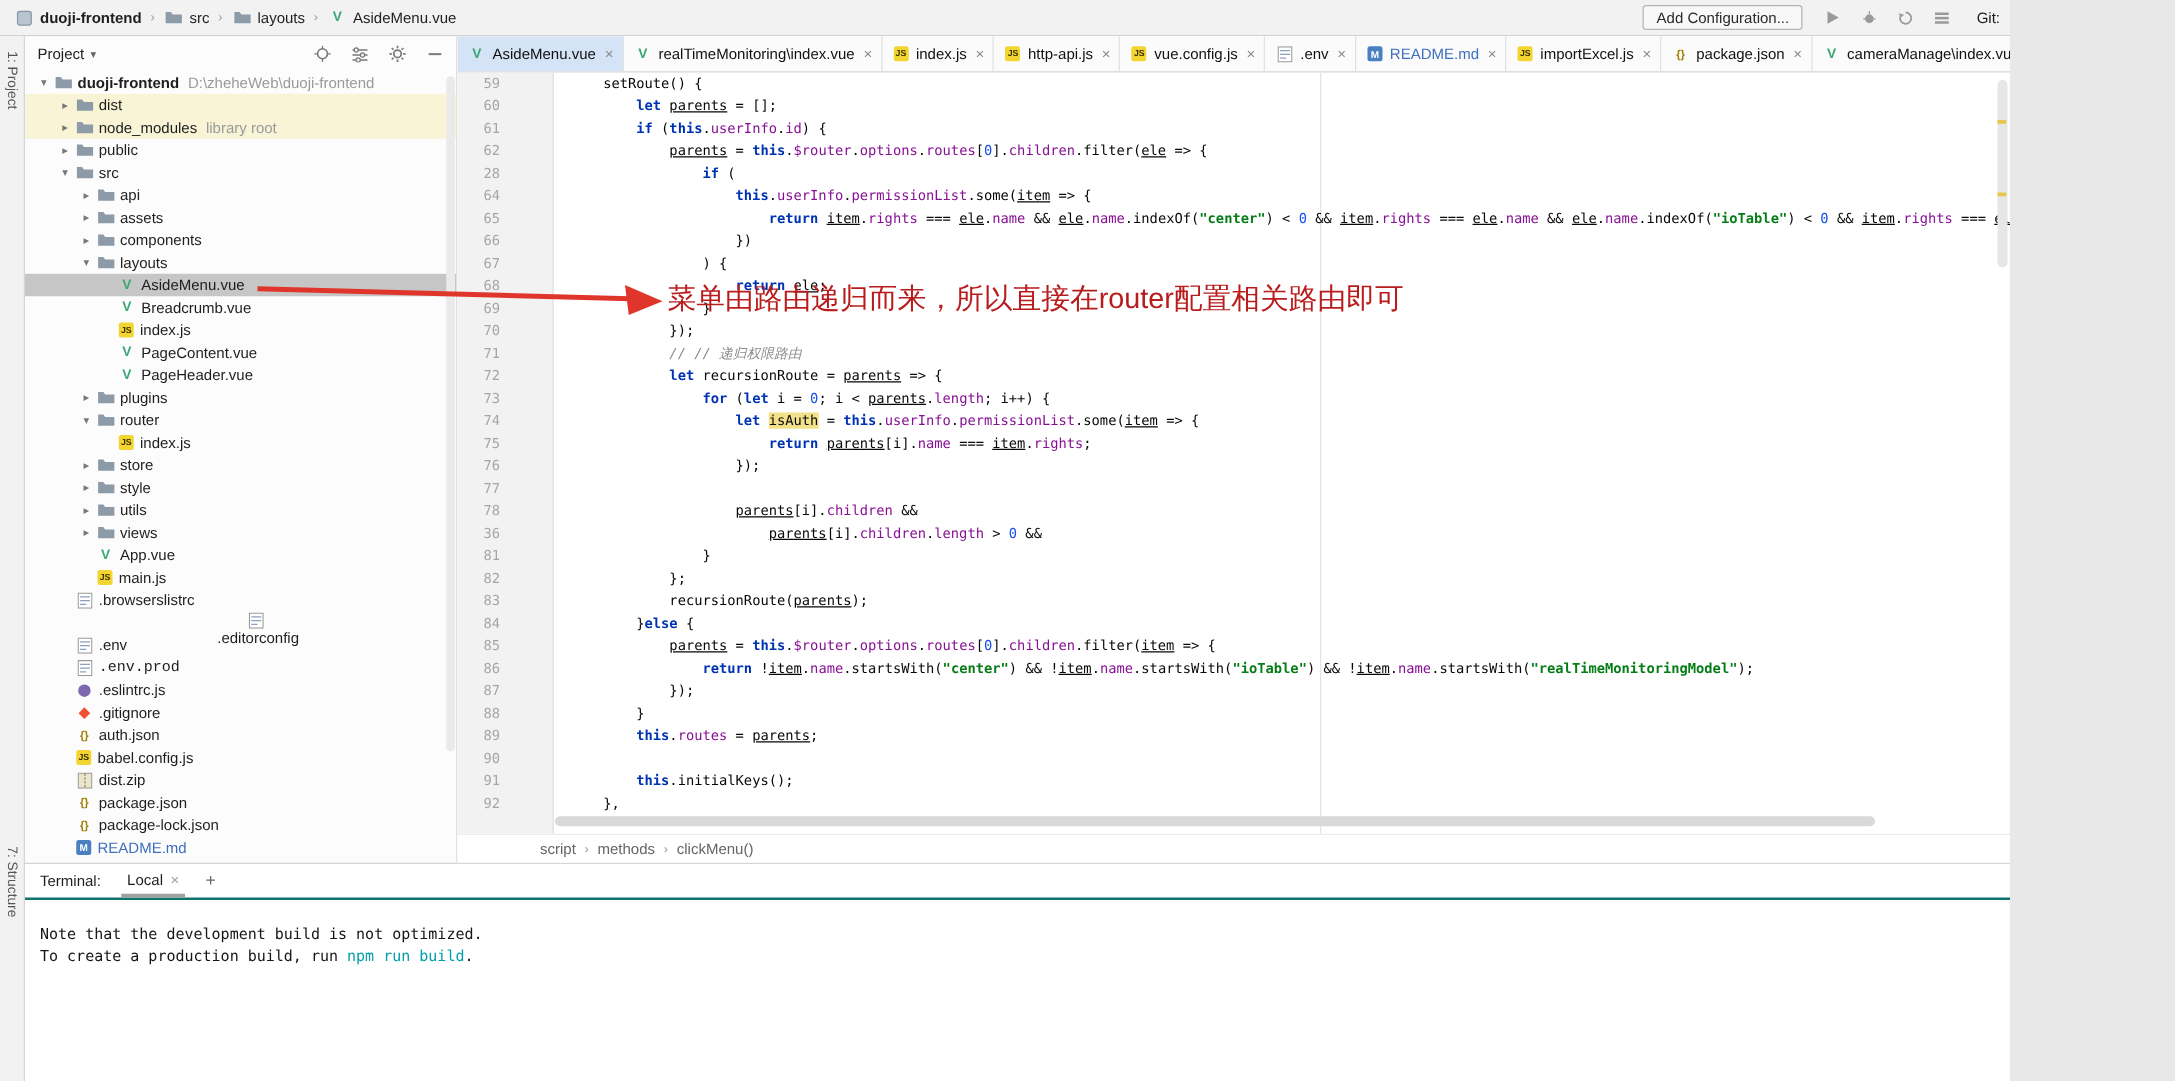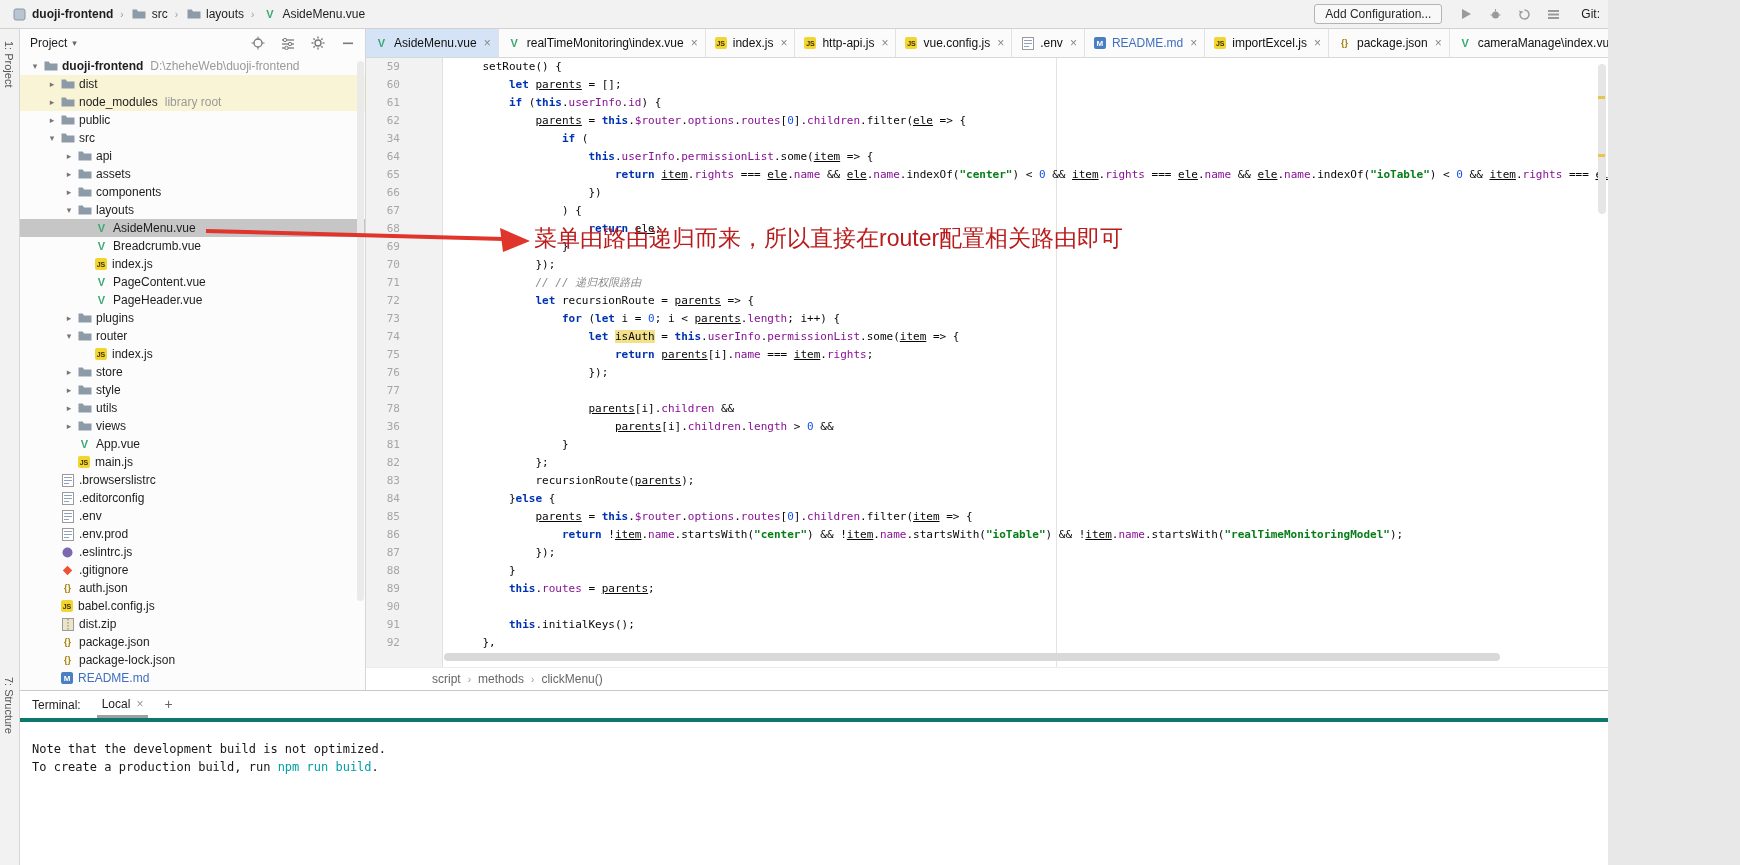--- a/index.html
+++ b/index.html
@@ -77,21 +77,21 @@
   .tok-hi2{background:#e6eec6;color:#070707}
   .hscroll{position:absolute;left:78px;width:1056px;bottom:6px;height:8px;background:#d9d9d9;border-radius:4px;z-index:5}
   .vscroll{position:absolute;right:2px;top:6px;width:8px;height:150px;background:#e6e6e6;border-radius:4px;z-index:5}
   .stripe-mark{position:absolute;right:3px;width:7px;height:3px;background:#e8c64c;z-index:5}
 
   .crumbbar{flex:0 0 22px;display:flex;align-items:center;gap:7px;padding-left:66px;color:#666;border-top:1px solid #ebebeb;background:#fff}
   .eb-sep{color:#9a9a9a;font-size:10px}
 
   
   .terminal{flex:0 0 174px;border-top:1px solid #c9c9c9;background:#fff;display:flex;flex-direction:column}
-  .term-head{flex:0 0 27px;display:flex;align-items:flex-end;gap:16px;padding:0 12px;border-bottom:4px solid #0f766e}
+  .term-head{flex:0 0 27px;display:flex;align-items:flex-end;gap:16px;padding:0 12px;border-bottom:2px solid #0f766e}
   .term-title{padding-bottom:6px;color:#1e1e1e}
   .term-tab{display:flex;gap:6px;padding:0 5px 4px;border-bottom:3px solid #a0a0a0;color:#1e1e1e}
   .term-close{color:#999}
   .term-add{padding-bottom:6px;color:#666;font-size:14px}
   .term-out{padding:18px 0 0 12px;font-family:"DejaVu Sans Mono",monospace;font-size:12px;color:#161616}
   .tline{height:18px;line-height:18px;white-space:pre}
   .t-cmd{color:#00a0a8}
 
   
   .annot-svg{position:absolute;left:0;top:0;pointer-events:none;z-index:40}
@@ -395,21 +395,21 @@
                 <span class="fic fic-txt">
                   <svg width="12" height="13">
                     <rect x="0.5" y="0.5" width="11" height="12" fill="#fff" stroke="#9a9a9a"></rect>
                     <line x1="2" y1="3.5" x2="10" y2="3.5" stroke="#8ca0c0"></line>
                     <line x1="2" y1="6.5" x2="10" y2="6.5" stroke="#8ca0c0"></line>
                     <line x1="2" y1="9.5" x2="7" y2="9.5" stroke="#8ca0c0"></line>
                   </svg>
                 </span>
                 <span class="tlabel">.browserslistrc</span>
               </div>
-              <div class="tree-row" style="padding-left: 25px;">
+              <div class="tree-row" style="padding-left: 25px; flex-direction: column;">
                 <span class="chev"></span>
                 <span class="fic fic-txt">
                   <svg width="12" height="13">
                     <rect x="0.5" y="0.5" width="11" height="12" fill="#fff" stroke="#9a9a9a"></rect>
                     <line x1="2" y1="3.5" x2="10" y2="3.5" stroke="#8ca0c0"></line>
                     <line x1="2" y1="6.5" x2="10" y2="6.5" stroke="#8ca0c0"></line>
                     <line x1="2" y1="9.5" x2="7" y2="9.5" stroke="#8ca0c0"></line>
                   </svg>
                 </span>
                 <span class="tlabel">.editorconfig</span>
@@ -419,21 +419,21 @@
                 <span class="fic fic-txt">
                   <svg width="12" height="13">
                     <rect x="0.5" y="0.5" width="11" height="12" fill="#fff" stroke="#9a9a9a"></rect>
                     <line x1="2" y1="3.5" x2="10" y2="3.5" stroke="#8ca0c0"></line>
                     <line x1="2" y1="6.5" x2="10" y2="6.5" stroke="#8ca0c0"></line>
                     <line x1="2" y1="9.5" x2="7" y2="9.5" stroke="#8ca0c0"></line>
                   </svg>
                 </span>
                 <span class="tlabel">.env</span>
               </div>
-              <div class="tree-row" style="padding-left: 25px;">
+              <div class="tree-row" style="padding-left: 25px; font-family: Liberation Mono, monospace;">
                 <span class="chev"></span>
                 <span class="fic fic-txt">
                   <svg width="12" height="13">
                     <rect x="0.5" y="0.5" width="11" height="12" fill="#fff" stroke="#9a9a9a"></rect>
                     <line x1="2" y1="3.5" x2="10" y2="3.5" stroke="#8ca0c0"></line>
                     <line x1="2" y1="6.5" x2="10" y2="6.5" stroke="#8ca0c0"></line>
                     <line x1="2" y1="9.5" x2="7" y2="9.5" stroke="#8ca0c0"></line>
                   </svg>
                 </span>
                 <span class="tlabel">.env.prod</span>
@@ -573,21 +573,21 @@
                   <span class="gnum">61</span>
                   <span class="gmark"></span>
                   <span class="ltxt">        <span class="tok-k">if</span><span class="tok-p"> (</span><span class="tok-k">this</span><span class="tok-p">.</span><span class="tok-f">userInfo</span><span class="tok-p">.</span><span class="tok-f">id</span><span class="tok-p">) {</span></span>
                 </div>
                 <div class="cline">
                   <span class="gnum">62</span>
                   <span class="gmark"></span>
                   <span class="ltxt">            <span class="tok-u">parents</span><span class="tok-p"> = </span><span class="tok-k">this</span><span class="tok-p">.</span><span class="tok-f">$router</span><span class="tok-p">.</span><span class="tok-f">options</span><span class="tok-p">.</span><span class="tok-f">routes</span><span class="tok-p">[</span><span class="tok-n">0</span><span class="tok-p">].</span><span class="tok-f">children</span><span class="tok-p">.filter(</span><span class="tok-u">ele</span><span class="tok-p"> =&gt; {</span></span>
                 </div>
                 <div class="cline">
-                  <span class="gnum">34</span>
+                  <span class="gnum">28</span>
                   <span class="gmark"></span>
                   <span class="ltxt">                <span class="tok-k">if</span><span class="tok-p"> (</span></span>
                 </div>
                 <div class="cline">
                   <span class="gnum">64</span>
                   <span class="gmark"></span>
                   <span class="ltxt">                    <span class="tok-k">this</span><span class="tok-p">.</span><span class="tok-f">userInfo</span><span class="tok-p">.</span><span class="tok-f">permissionList</span><span class="tok-p">.some(</span><span class="tok-u">item</span><span class="tok-p"> =&gt; {</span></span>
                 </div>
                 <div class="cline">
                   <span class="gnum">65</span>

